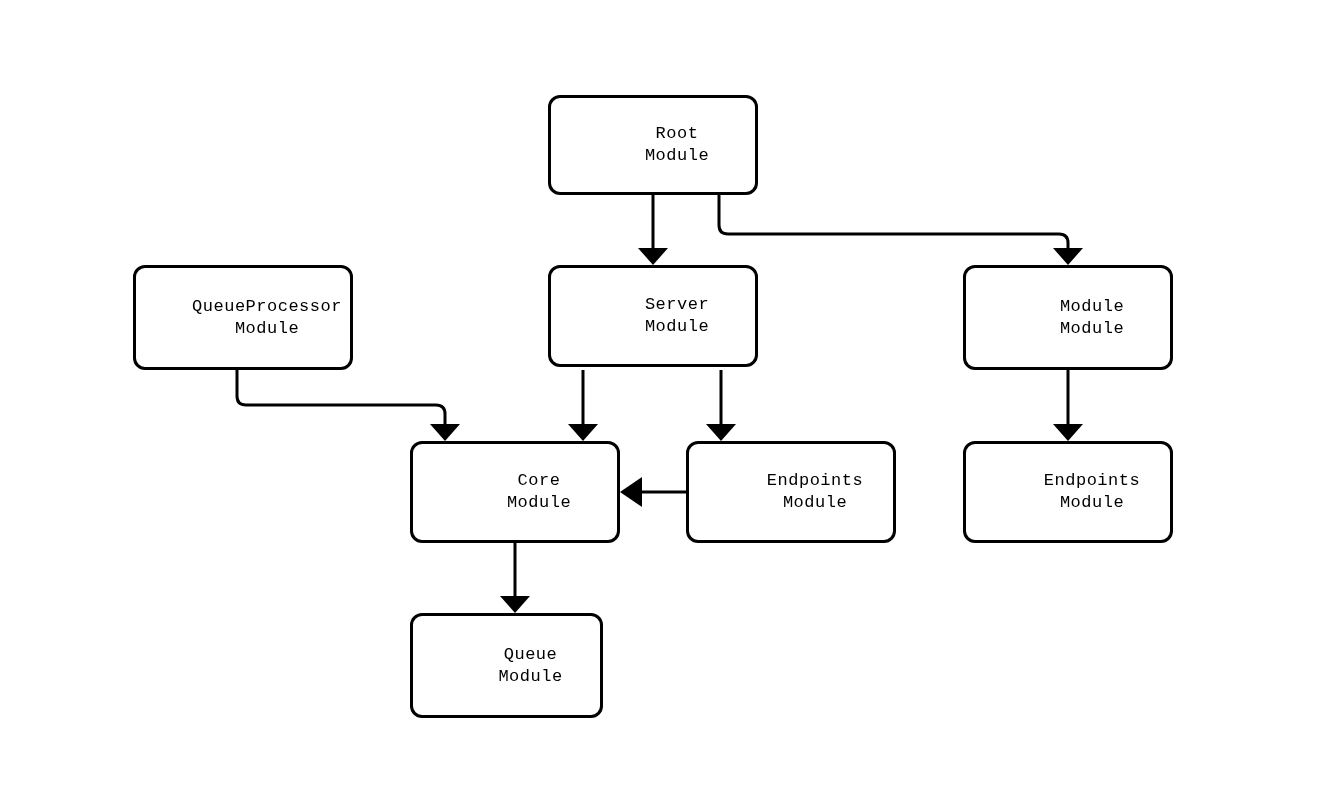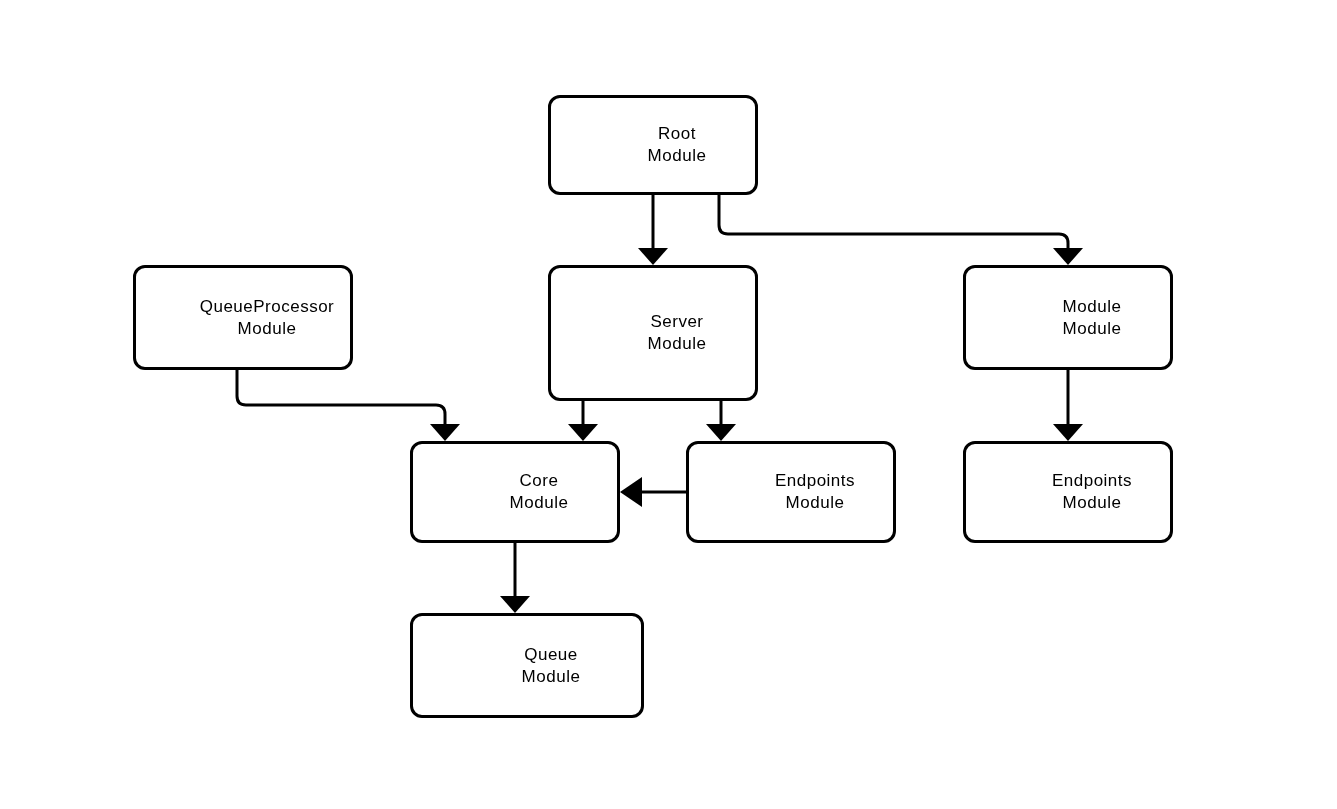--- a/index.html
+++ b/index.html
@@ -32,21 +32,21 @@
     border-radius: 12px;
     background: #ffffff;
     display: flex;
     flex-direction: column;
     align-items: center;
     justify-content: center;
     text-align: center;
     z-index: 2;
   }
   .node-label {
-    font-family: Liberation Sans, sans-serif;
+    font-family: Liberation Mono, monospace;
     font-size: 17px;
     line-height: 22px;
     color: #000000;
     letter-spacing: 0.5px;
     white-space: pre;
     margin-left: 48px;
   }
 </style>
 </head>
 <body>
@@ -108,21 +108,21 @@
   <div class="node" style="left:548px; top:95px; width:210px; height:100px;">
     <div class="node-label">Root</div>
     <div class="node-label">Module</div>
   </div>
 
   <div class="node" style="left:133px; top:265px; width:220px; height:105px;">
     <div class="node-label">QueueProcessor</div>
     <div class="node-label">Module</div>
   </div>
 
-  <div class="node" style="left:548px; top:265px; width:210px; height:136px;">
+  <div class="node" style="left:548px; top:265px; width:210px; height:102px;">
     <div class="node-label">Server</div>
     <div class="node-label">Module</div>
   </div>
 
   <div class="node" style="left:963px; top:265px; width:210px; height:105px;">
     <div class="node-label">Module</div>
     <div class="node-label">Module</div>
   </div>
 
   <div class="node" style="left:410px; top:441px; width:210px; height:102px;">
@@ -133,18 +133,18 @@
   <div class="node" style="left:686px; top:441px; width:210px; height:102px;align-items:center;">
     <div class="node-label">Endpoints</div>
     <div class="node-label">Module</div>
   </div>
 
   <div class="node" style="left:963px; top:441px; width:210px; height:102px;">
     <div class="node-label">Endpoints</div>
     <div class="node-label">Module</div>
   </div>
 
-  <div class="node" style="left:410px; top:613px; width:234px; height:105px;align-items:center;">
+  <div class="node" style="left:410px; top:613px; width:193px; height:105px;align-items:center;">
     <div class="node-label">Queue</div>
     <div class="node-label">Module</div>
   </div>
 
 </div>
 
 </body></html>

